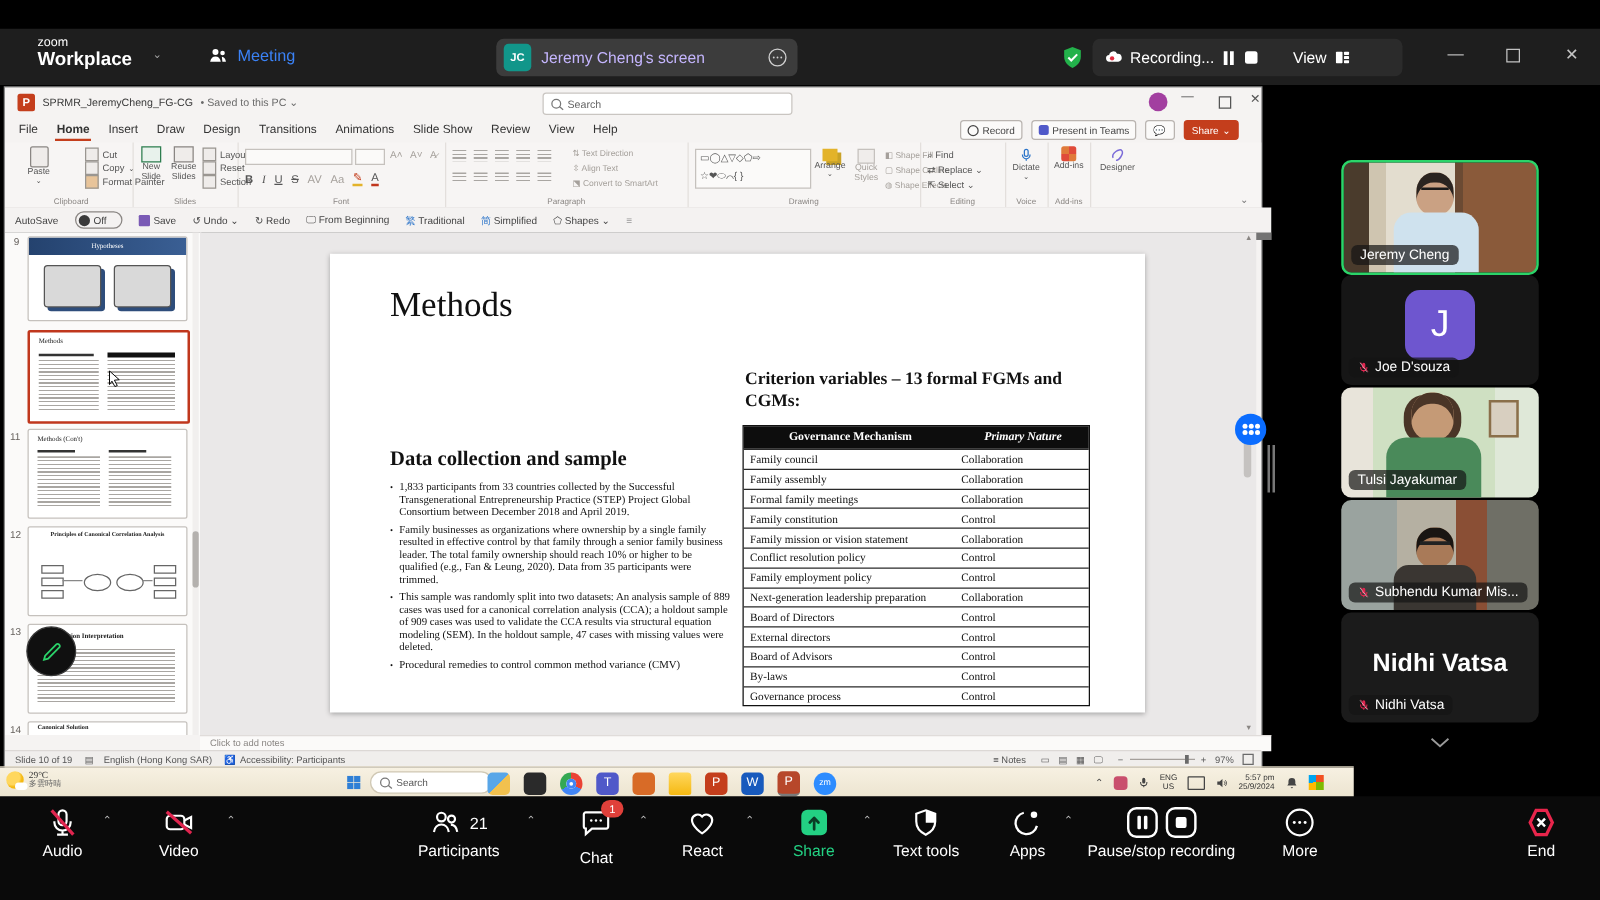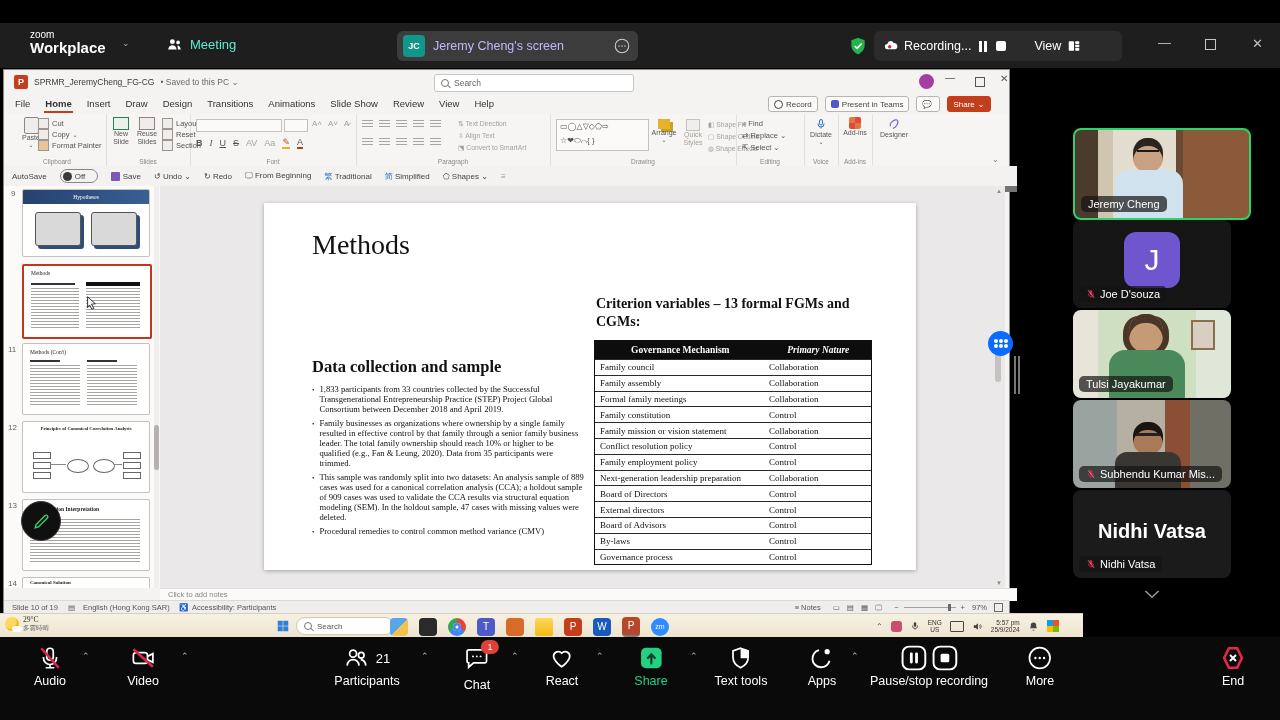--- a/index.html
+++ b/index.html
@@ -86,21 +86,21 @@
       <div class="brand-bottom tx">Workplace</div>
     </div>
     <div class="ab winbtn" style="left:122px;top:15px;font-size:9px;color:#aaa;">⌄</div>
     <div class="ab f" style="left:166px;top:13px;gap:7px;">
       <svg width="17" height="17" viewBox="0 0 24 24" fill="#fff">
           <circle cx="9" cy="8" r="3.4"></circle>
           <path d="M3 19c.6-4 3-6 6-6s5.4 2 6 6z"></path>
           <circle cx="17" cy="9" r="2.6"></circle>
           <path d="M16.2 13.4c2.6.3 4.2 2.2 4.6 5.6h-4z"></path>
         </svg>
-      <span style="font-size:13px;color:#5eead4;">Meeting</span>
+      <span style="font-size:13px;color:#3b82f6;">Meeting</span>
     </div>
     <div class="ab pill f" style="left:397px;top:8px;width:241px;height:30px;padding:0;">
       <div class="avatar-jc" style="margin-left:6px;">JC</div>
       <span style="font-size:12.5px;color:#c4b5fd;margin-left:8px;">Jeremy Cheng's screen</span>
       <svg width="18" height="18" viewBox="0 0 24 24" style="margin-left:auto;margin-right:7px;">
           <circle cx="12" cy="12" r="9" fill="none" stroke="#cfcfcf" stroke-width="1.4"></circle>
           <circle cx="8" cy="12" r="1" fill="#cfcfcf"></circle>
           <circle cx="12" cy="12" r="1" fill="#cfcfcf"></circle>
           <circle cx="16" cy="12" r="1" fill="#cfcfcf"></circle>
         </svg>
@@ -179,21 +179,21 @@
       </div>
 
       <div class="ab ribbon" style="left:0;top:44px;width:1005px;height:52px;">
 
         <div class="ab rgroup" style="left:4px;width:98px;">
           <div class="ab rbig" style="left:8px;top:3px;width:30px;">
             <span style="width:13px;height:15px;border:1px solid #8a8683;background:#efecea;border-radius:2px;"></span>
             <span>Paste</span>
               <span style="font-size:6px;">⌄</span>
           </div>
-          <div class="ab" style="left:30px;top:4px;">
+          <div class="ab" style="left:60px;top:4px;">
             <div class="rrow">
                 <span class="rico"></span>
                 <span>Cut</span>
               </div>
             <div class="rrow">
                 <span class="rico"></span>
                 <span>Copy</span> 
                 <span style="font-size:6px;">⌄</span>
               </div>
             <div class="rrow tx">
@@ -597,21 +597,21 @@
     <span class="ab" style="left:1014px;top:288px;width:2px;height:38px;background:#777;box-shadow:4px 0 0 #777;"></span>
     <span class="ab" style="left:21px;top:433px;width:38px;height:38px;border-radius:50%;background:#101010;border:1px solid #3a3a3a;display:flex;align-items:center;justify-content:center;">
       <svg width="19" height="19" viewBox="0 0 24 24">
           <path d="M4 20l1.2-4.2L16.5 4.5a1.8 1.8 0 0 1 2.6 0l.4.4a1.8 1.8 0 0 1 0 2.6L8.2 18.8z" fill="none" stroke="#2bd46a" stroke-width="1.8"></path>
         </svg>
     </span>
   </div>
 
   <div class="ab" style="left:1073px;top:0;width:160px;height:720px;">
 
-    <div class="ab tile" style="top:128px;height:88px;border:2px solid #2bd469;width:154px;background:linear-gradient(90deg,#4a3b2c 0 13%,#cfc5b0 13% 22%,#e3ddcf 22% 58%,#6b4a33 58% 62%,#8a5a3a 62% 100%);padding-left:20px;">
+    <div class="ab tile" style="top:128px;height:88px;border:2px solid #2bd469;width:154px;background:linear-gradient(90deg,#4a3b2c 0 13%,#cfc5b0 13% 22%,#e3ddcf 22% 58%,#6b4a33 58% 62%,#8a5a3a 62% 100%);">
       <span class="phead" style="left:58px;top:8px;width:30px;height:34px;background:#caa183;box-shadow:inset 0 8px 0 #2a2420;"></span>
       <span class="ab" style="left:40px;top:40px;width:68px;height:48px;background:#cfe2ee;border-radius:14px 14px 0 0;"></span>
       <span class="ab" style="left:62px;top:20px;width:22px;height:4px;border-top:2px solid #1a1a1a;"></span>
       <span class="namepill">
           <span>Jeremy Cheng</span>
         </span>
     </div>
 
     <div class="ab tile" style="top:220px;">
       <span class="ab" style="left:51px;top:12px;width:56px;height:56px;border-radius:12px;background:#6e56cf;color:#fff;font-size:30px;display:flex;align-items:center;justify-content:center;">

